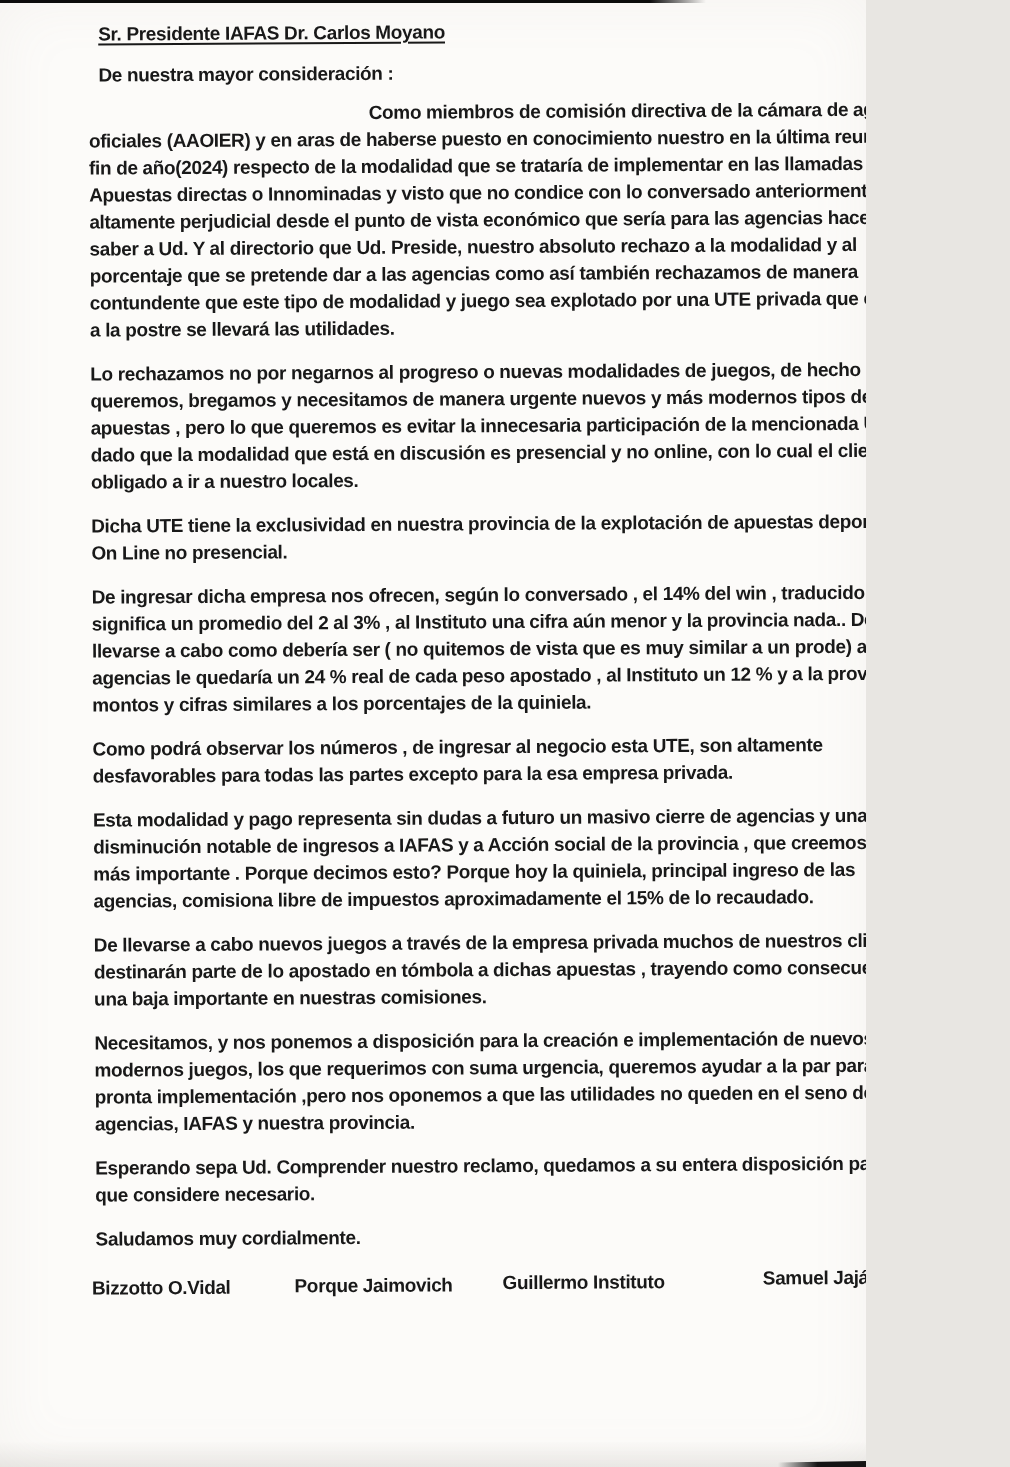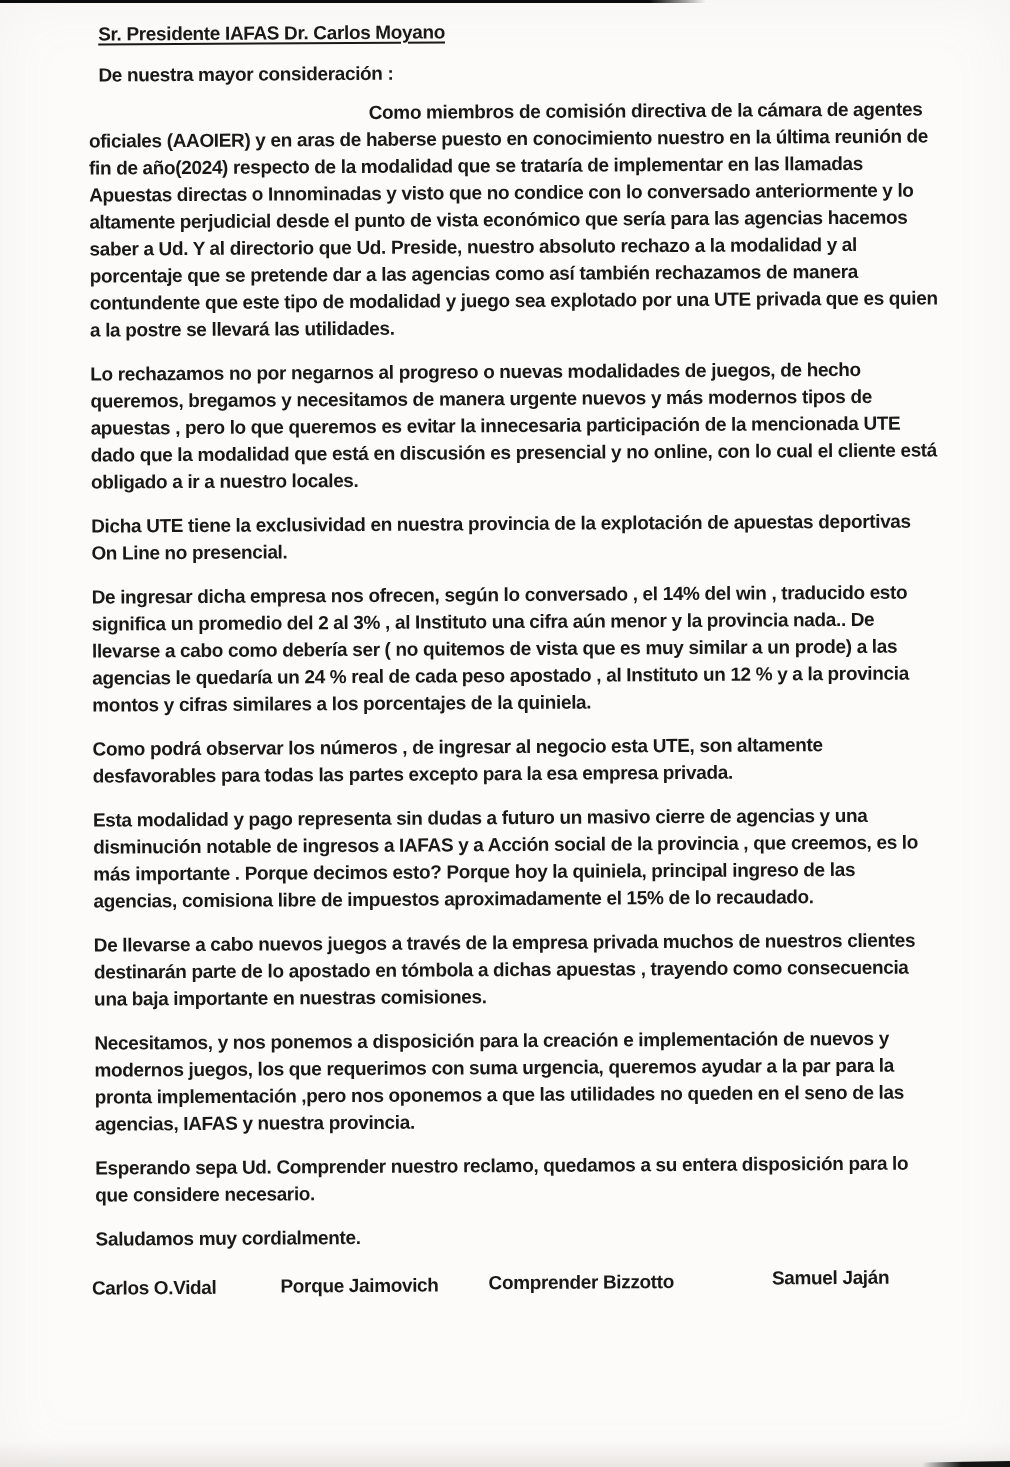--- a/index.html
+++ b/index.html
@@ -2,21 +2,21 @@
 <html><head>
 <meta charset="utf-8">
 <style>
   html, body {
     margin: 0;
     padding: 0;
     background: #e8e6e2;
   }
   .page {
     position: relative;
-    width: 1010px;
+    width: 866px;
     height: 1467px;
     background: #fcfbf9;
     overflow: hidden;
     font-family: "Liberation Sans", sans-serif;
     color: #191919;
     box-shadow: inset 0 0 60px rgba(160,150,140,0.08);
   }
   
   .scan-top-line {
     position: absolute;
@@ -110,23 +110,23 @@
 
     <div class="paragraph">De llevarse a cabo nuevos juegos a través de la empresa privada muchos de nuestros clientes destinarán parte de lo apostado en tómbola a dichas apuestas , trayendo como consecuencia una baja importante en nuestras comisiones.</div>
 
     <div class="paragraph">Necesitamos, y nos ponemos a disposición para la creación e implementación de nuevos y modernos juegos, los que requerimos con suma urgencia, queremos ayudar a la par para la pronta implementación ,pero nos oponemos a que las utilidades no queden en el seno de las agencias, IAFAS y nuestra provincia.</div>
 
     <div class="paragraph">Esperando sepa Ud. Comprender nuestro reclamo, quedamos a su entera disposición para lo que considere necesario.</div>
 
     <div class="closing">Saludamos muy cordialmente.</div>
 
     <div class="signatures">
-      <span class="signature">Carlos O.Vidal</span>
+      <span class="signature">Bizzotto O.Vidal</span>
       <span class="signature">Porque Jaimovich</span>
-      <span class="signature">Comprender Bizzotto</span>
+      <span class="signature">Guillermo Instituto</span>
       <span class="signature">Samuel Jaján</span>
     </div>
 
   </div>
 
   <div class="scan-bottom-band"></div>
   <div class="scan-bottom-right-mark"></div>
 
 </div>
 

